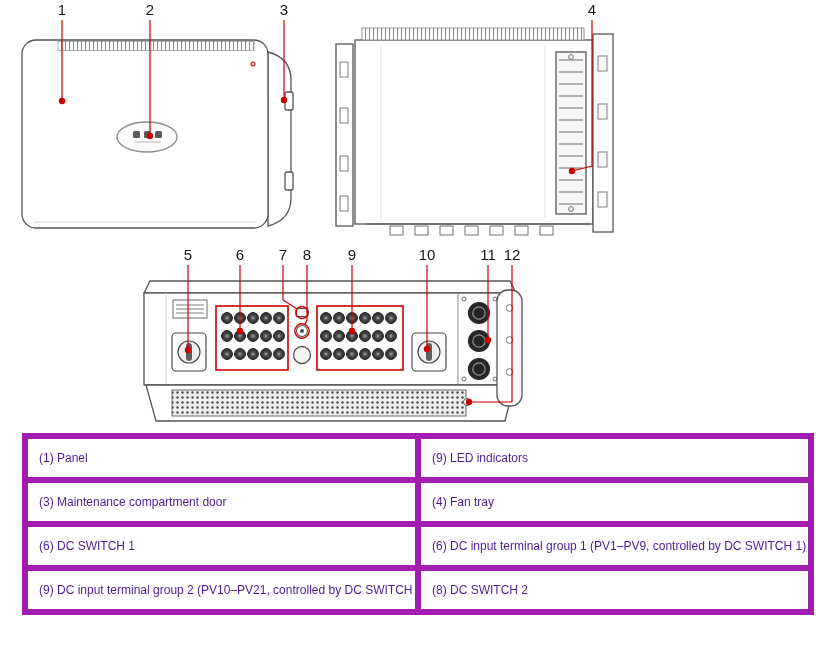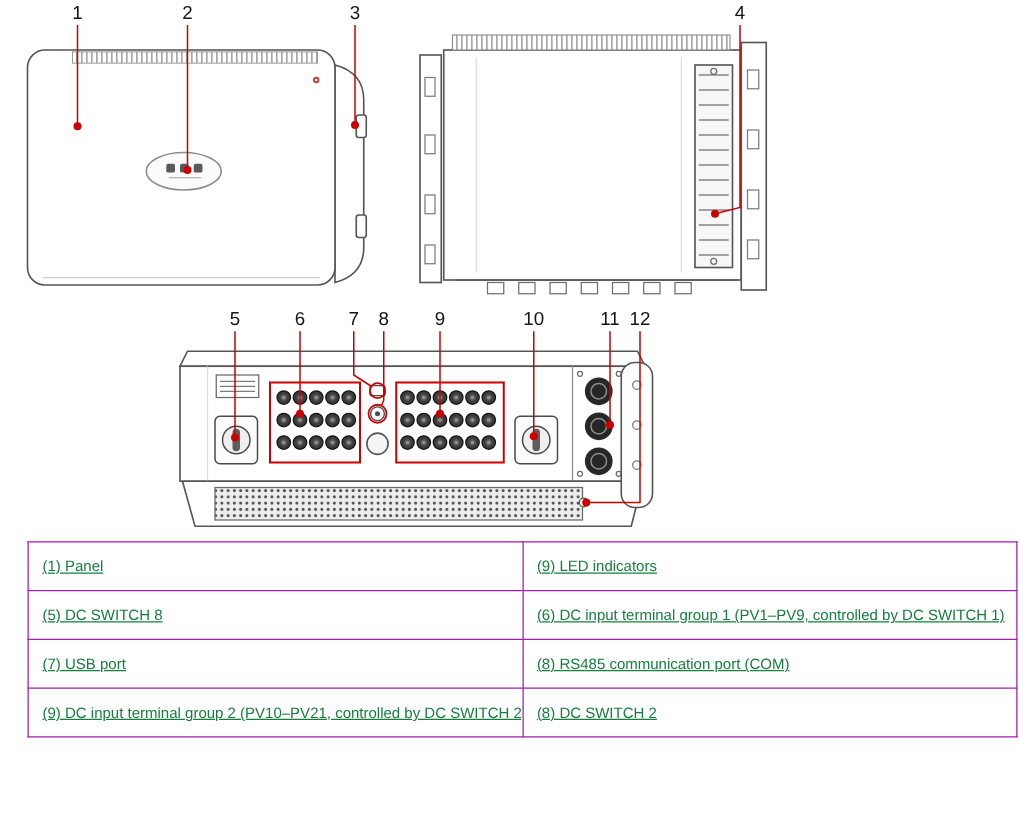--- a/index.html
+++ b/index.html
@@ -9,31 +9,30 @@
     font-family: "Liberation Sans", sans-serif;
   }
   .page { position: relative; width: 816px; height: 668px; background: #ffffff; overflow: hidden; }
   .figure { position: absolute; left: 0; top: 0; width: 816px; height: 432px; display: block; }
   .callout { font-family: "Liberation Sans", sans-serif; font-size: 15px; fill: #161616; }
   .legend {
     position: absolute; left: 22px; top: 433px; width: 792px;
     border-collapse: collapse; table-layout: fixed;
   }
   .legend td {
-    border: 1px solid #a21caf;
+    border: 6px solid #a21caf;
     height: 38px;
     padding: 0 4px 0 11px;
     font-size: 12px;
-    color: #15803d;
+    color: #4c1d95;
     vertical-align: middle;
     background: #ffffff;
     white-space: nowrap;
     overflow: hidden;
     width: 50%;
-    text-decoration: underline;
   }
 </style>
 </head>
 <body>
 
 <div class="page">
 
   <svg class="figure" viewBox="0 0 816 432" xmlns="http://www.w3.org/2000/svg">
     <defs>
       <pattern id="fins" width="4" height="12" patternUnits="userSpaceOnUse">
@@ -263,26 +262,26 @@
     </g>
   </svg>
 
   <table class="legend">
     <tbody>
       <tr>
         <td>(1) Panel</td>
         <td>(9) LED indicators</td>
       </tr>
       <tr>
-        <td>(5) DC SWITCH 8</td>
+        <td>(3) Maintenance compartment door</td>
+        <td>(4) Fan tray</td>
+      </tr>
+      <tr>
+        <td>(6) DC SWITCH 1</td>
         <td>(6) DC input terminal group 1 (PV1–PV9, controlled by DC SWITCH 1)</td>
-      </tr>
-      <tr>
-        <td>(7) USB port</td>
-        <td>(8) RS485 communication port (COM)</td>
       </tr>
       <tr>
         <td>(9) DC input terminal group 2 (PV10–PV21, controlled by DC SWITCH 2)</td>
         <td>(8) DC SWITCH 2</td>
       </tr>
     </tbody>
   </table>
 
 </div>
 

